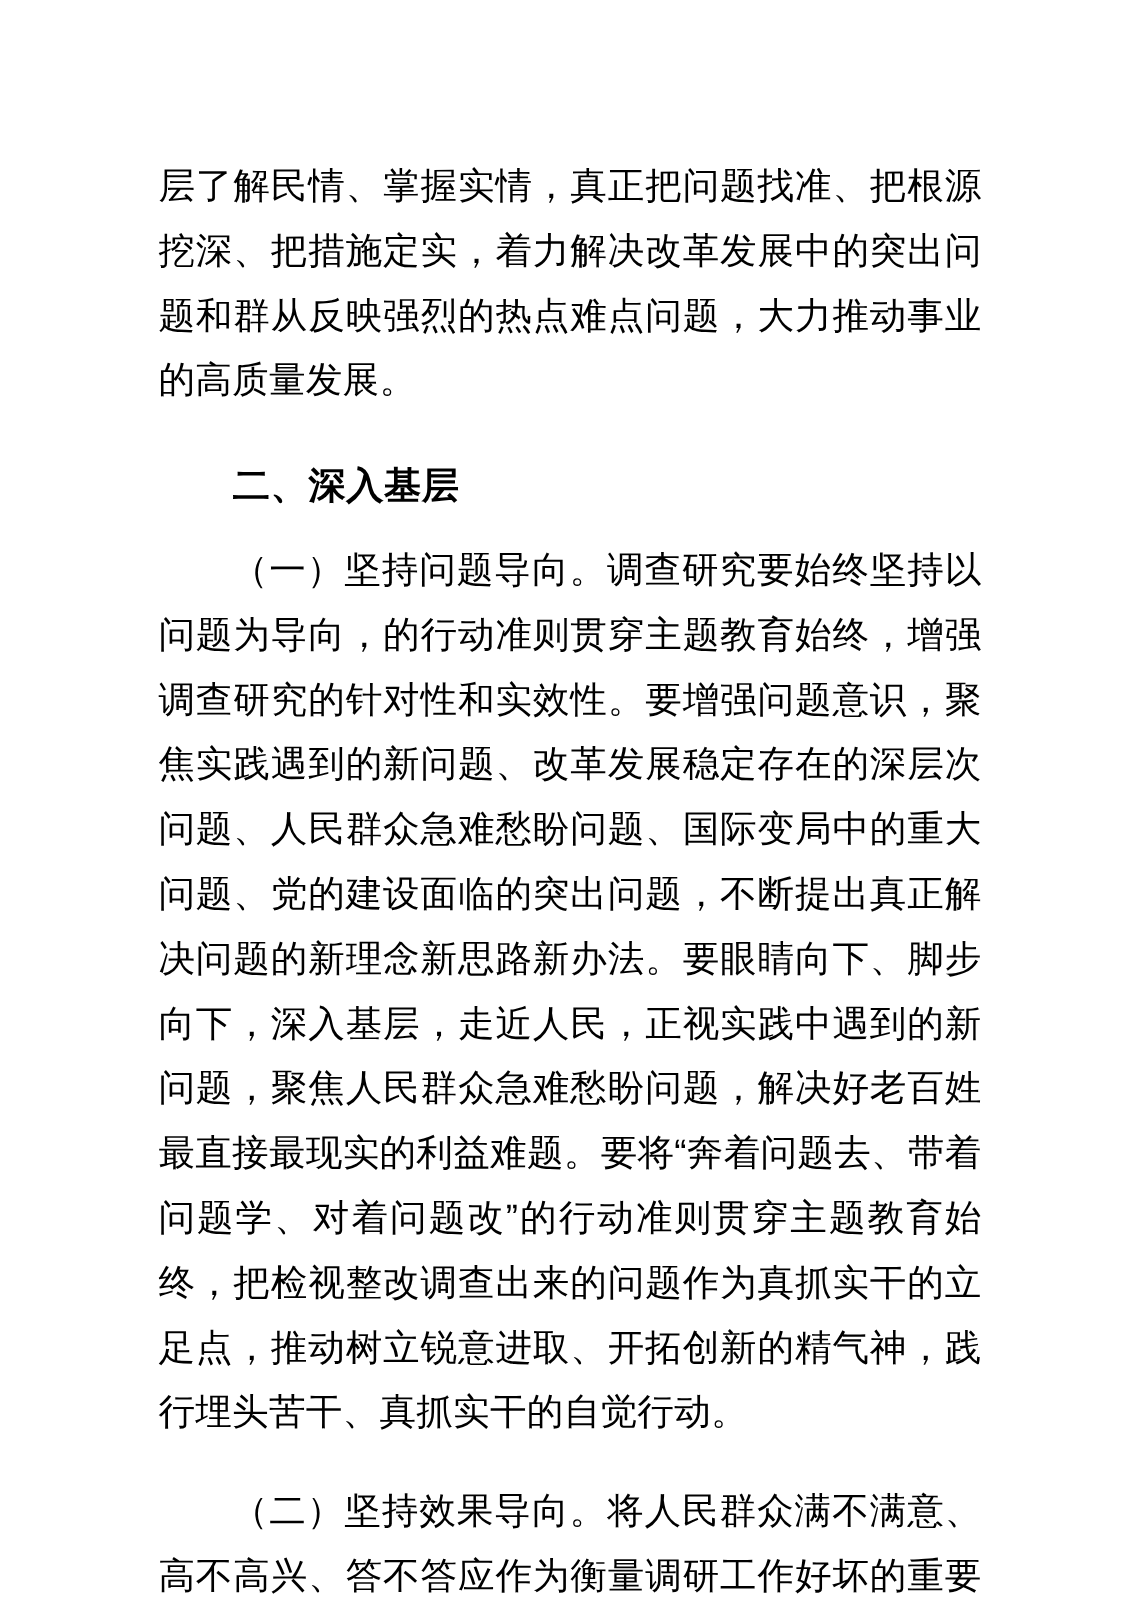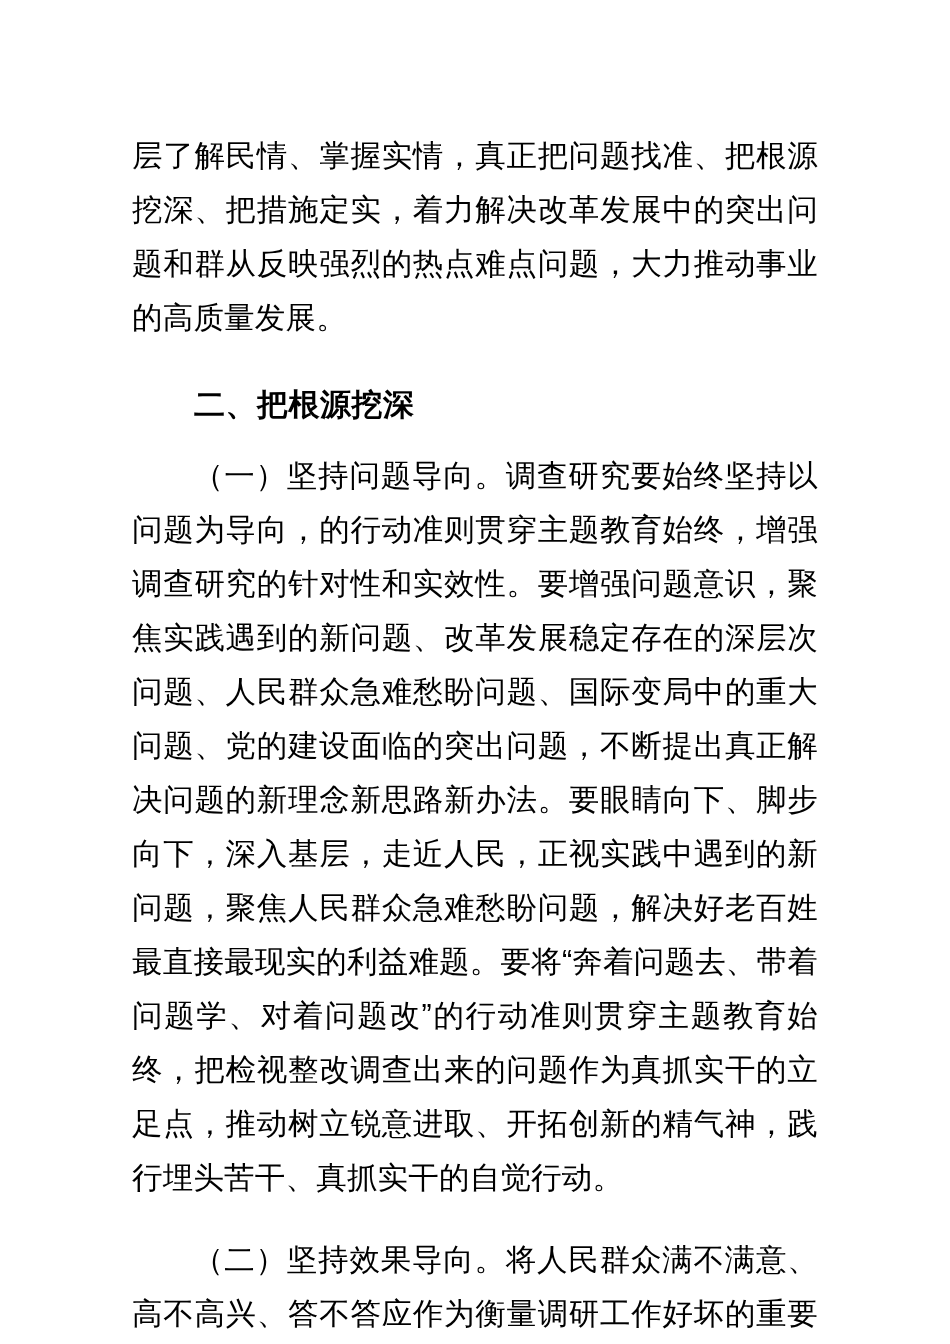--- a/index.html
+++ b/index.html
@@ -51,21 +51,21 @@
 </head>
 <body>
 
 <div class="page">
   <div class="doc-body">
 
     <p class="para">层了解民情、掌握实情，真正把问题找准、把根源挖深、把措施定实，着力解决改革发展中的突出问题和群从反映强烈的热点难点问题，大力推动事业的高质量发展。</p>
 
     <div class="gap-small"></div>
 
-    <h2 class="heading">二、把根源挖深</h2>
+    <h2 class="heading">二、深入基层</h2>
 
     <p class="para indent">（一）坚持问题导向。调查研究要始终坚持以问题为导向，的行动准则贯穿主题教育始终，增强调查研究的针对性和实效性。要增强问题意识，聚焦实践遇到的新问题、改革发展稳定存在的深层次问题、人民群众急难愁盼问题、国际变局中的重大问题、党的建设面临的突出问题，不断提出真正解决问题的新理念新思路新办法。要眼睛向下、脚步向下，深入基层，走近人民，正视实践中遇到的新问题，聚焦人民群众急难愁盼问题，解决好老百姓最直接最现实的利益难题。要将“奔着问题去、带着问题学、对着问题改”的行动准则贯穿主题教育始终，把检视整改调查出来的问题作为真抓实干的立足点，推动树立锐意进取、开拓创新的精气神，践行埋头苦干、真抓实干的自觉行动。</p>
 
     <div class="gap-med"></div>
 
     <p class="para indent">（二）坚持效果导向。将人民群众满不满意、高不高兴、答不答应作为衡量调研工作好坏的重要标尺，助力调研工作提质增效，提升调查研究之用。鼓励广大人民群众和社会各界以各种方式建言献策，切实提高调研成果转化</p>
 
   </div>
 </div>
 

